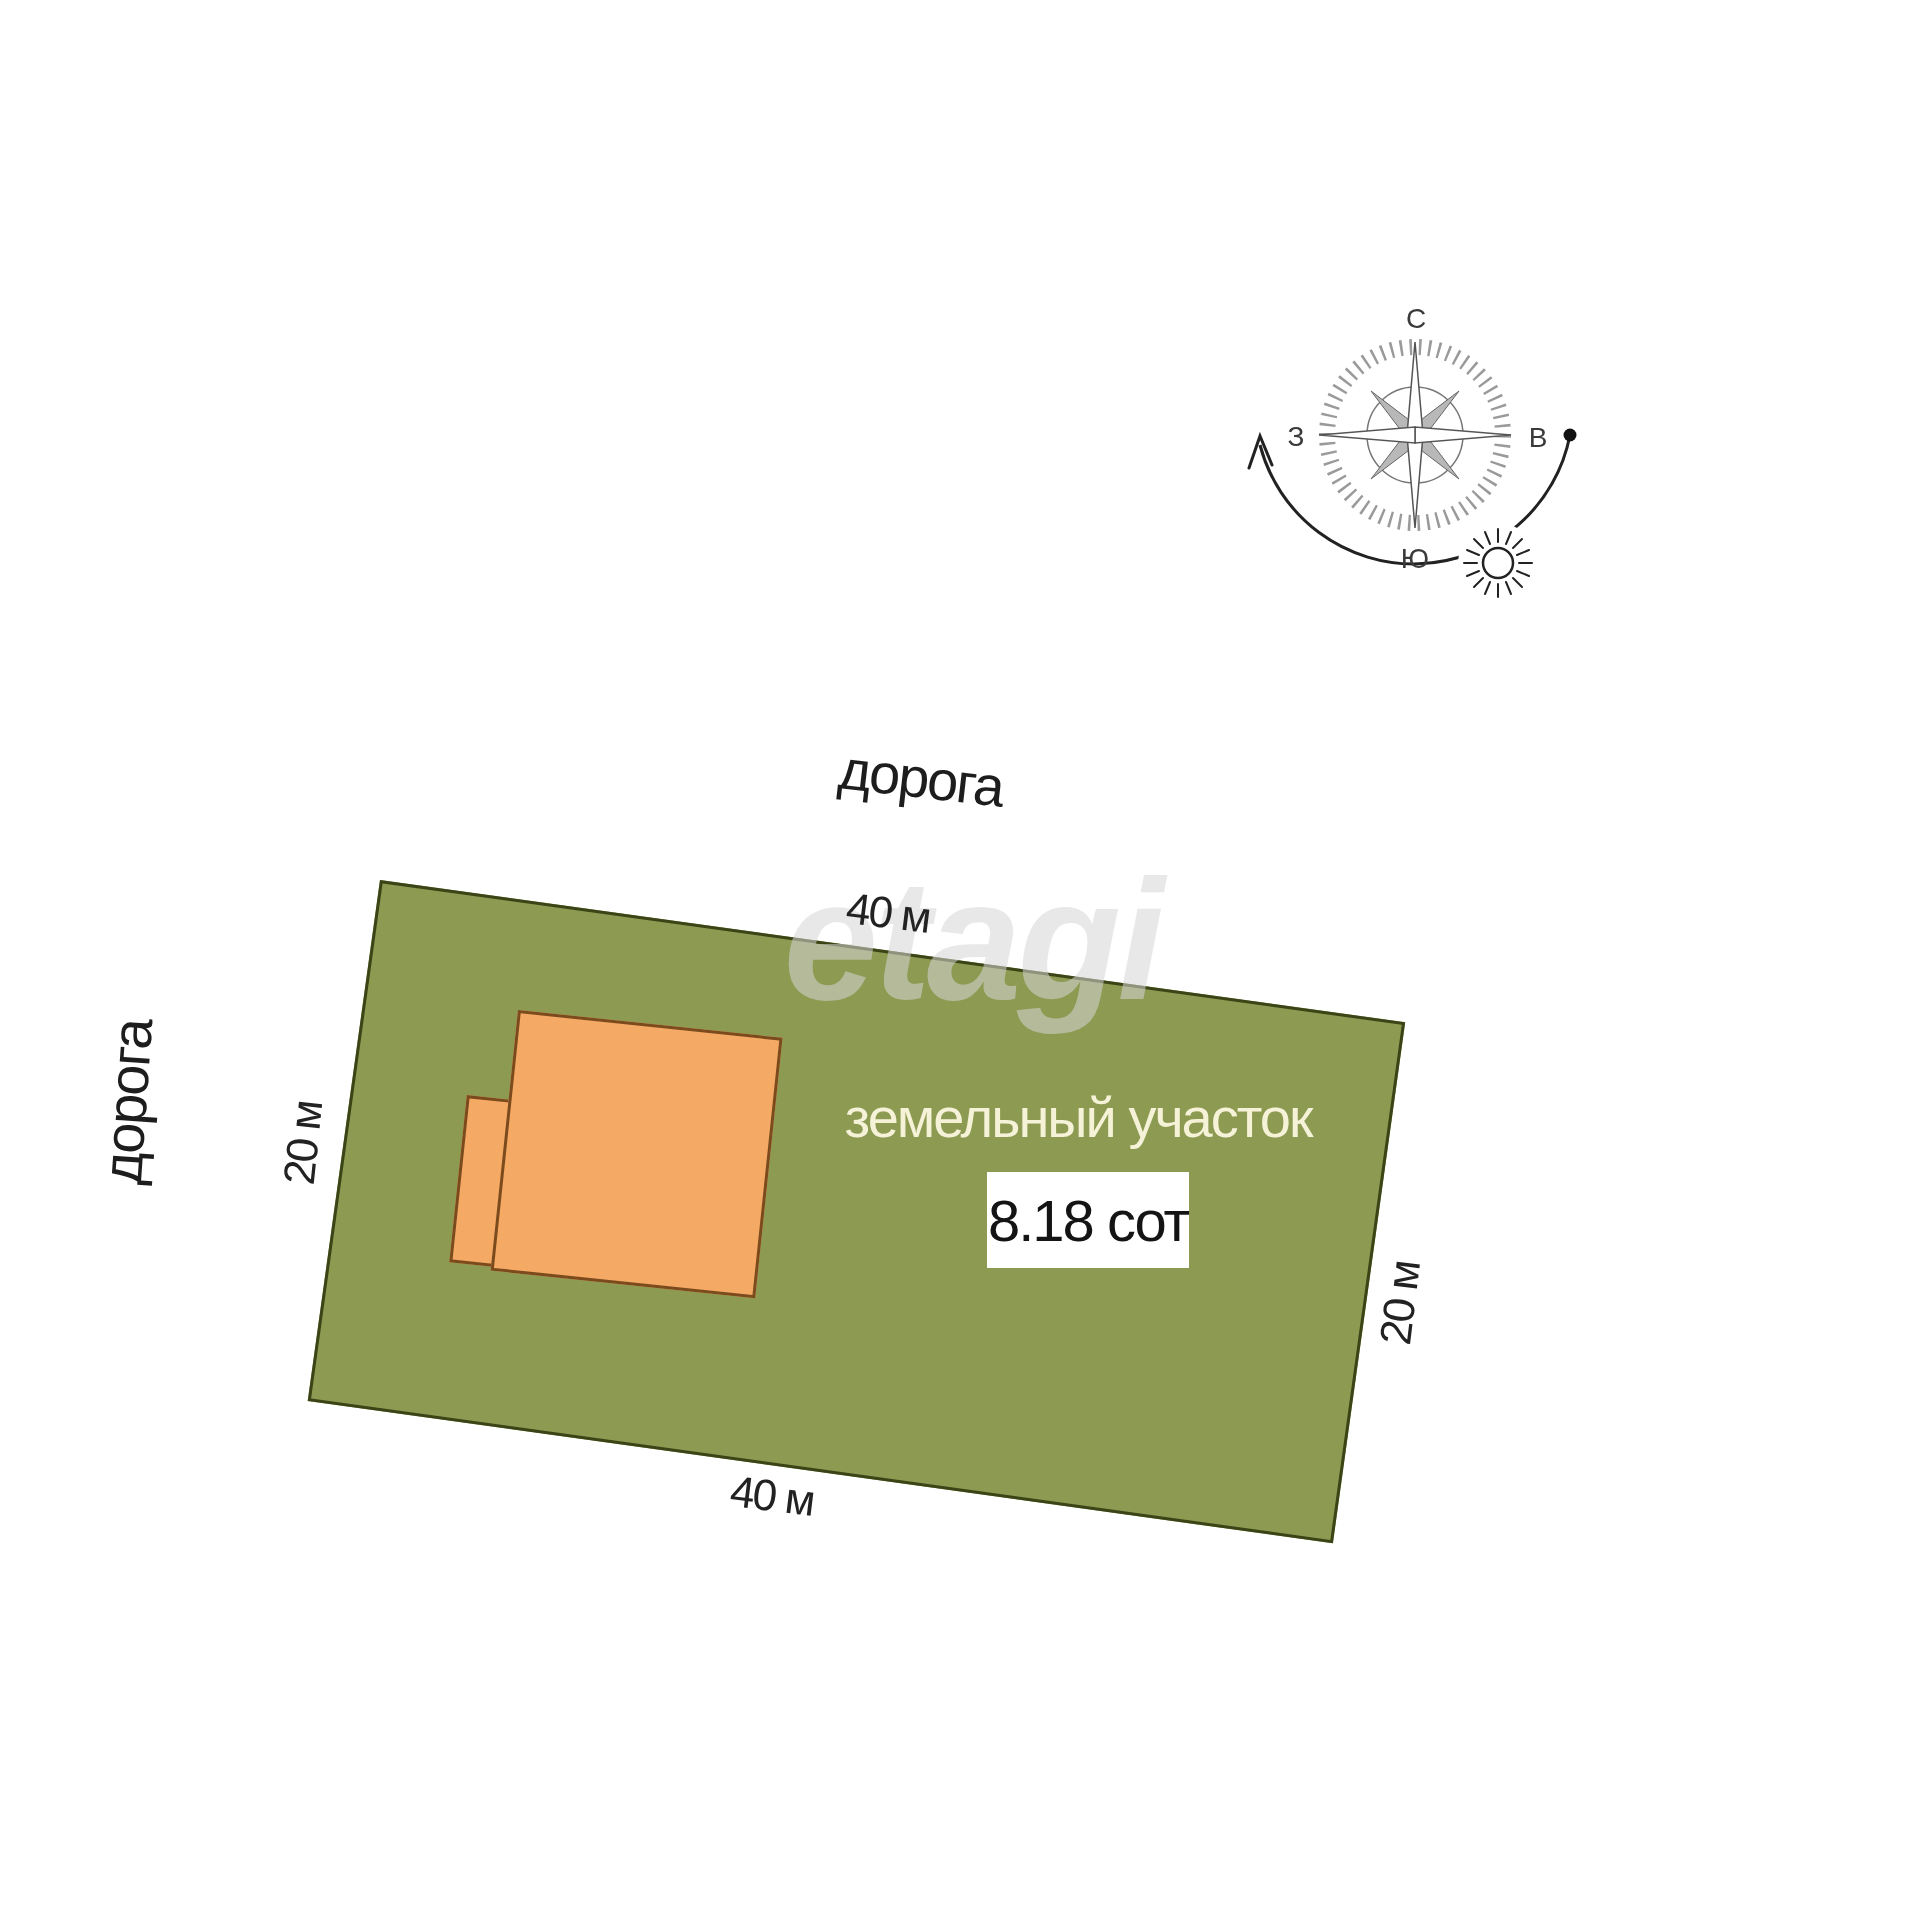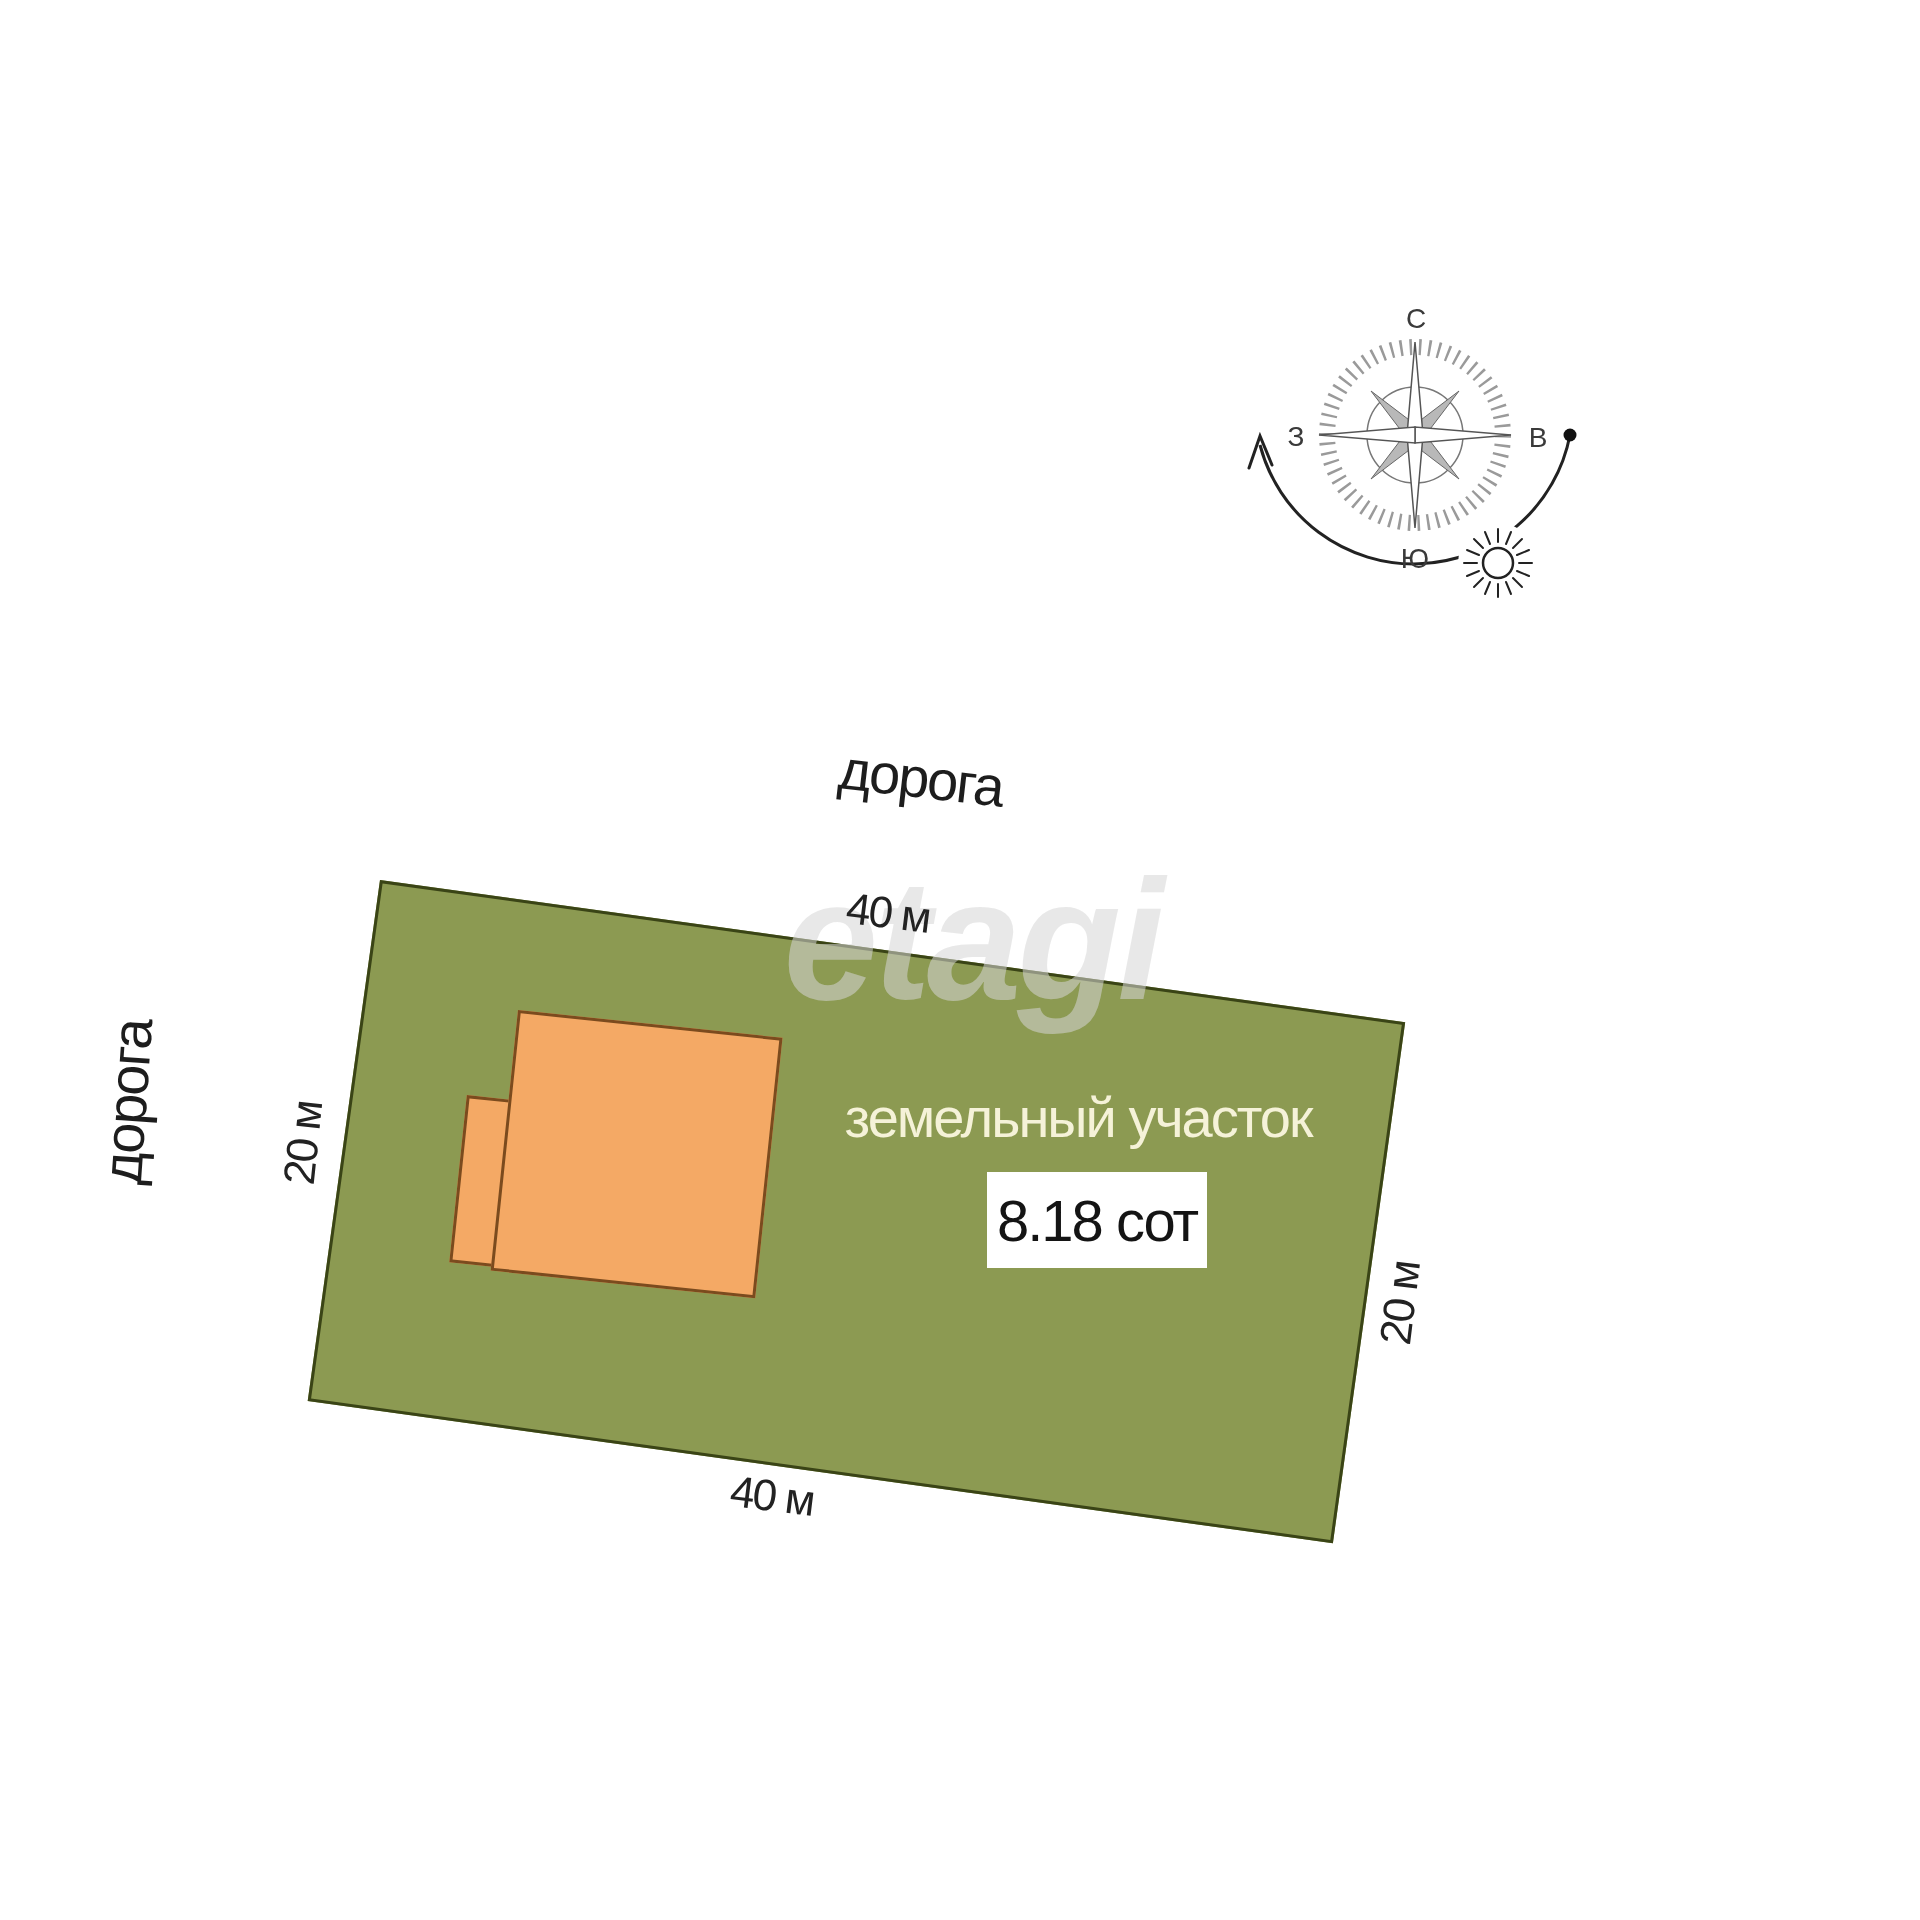--- a/index.html
+++ b/index.html
@@ -32,21 +32,21 @@
   }
   
   .road-label{position:absolute;font-size:56px;letter-spacing:-2px;color:#1d1d1d;white-space:nowrap;}
   .road-top{left:921px;top:778px;transform:translate(-50%,-50%) rotate(6.5deg);}
   .road-left{left:127px;top:1102px;transform:translate(-50%,-50%) rotate(-86deg);}
   .plot-label{
     position:absolute;left:1078px;top:1117px;transform:translate(-50%,-50%);
     font-size:56px;letter-spacing:-2px;color:#F5F2D8;white-space:nowrap;
   }
   .area-box{
-    position:absolute;left:987px;top:1172px;width:220px;height:96px;
+    position:absolute;left:987px;top:1172px;width:202px;height:96px;
     background:#ffffff;display:flex;align-items:center;justify-content:center;
   }
   .area-text{font-size:58px;letter-spacing:-2px;color:#141414;white-space:nowrap;}
   .dim-label{position:absolute;font-size:44px;letter-spacing:-2px;color:#222222;white-space:nowrap;}
   .dim-top{left:888px;top:913px;transform:translate(-50%,-50%) rotate(7deg);}
   .dim-bottom{left:772px;top:1496px;transform:translate(-50%,-50%) rotate(7deg);}
   .dim-left{left:303px;top:1143px;transform:translate(-50%,-50%) rotate(-84deg);}
   .dim-right{left:1400px;top:1303px;transform:translate(-50%,-50%) rotate(-83deg);}
   
   .compass{position:absolute;left:1245px;top:250px;}

